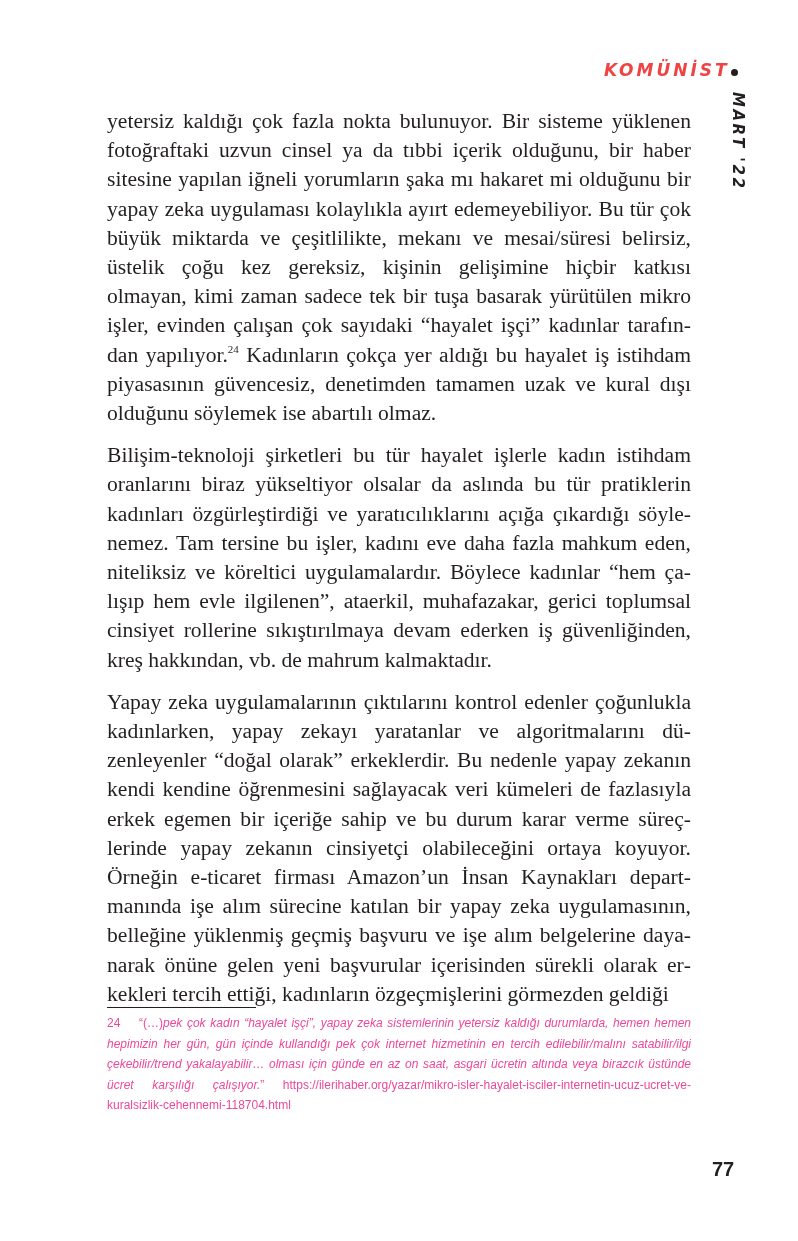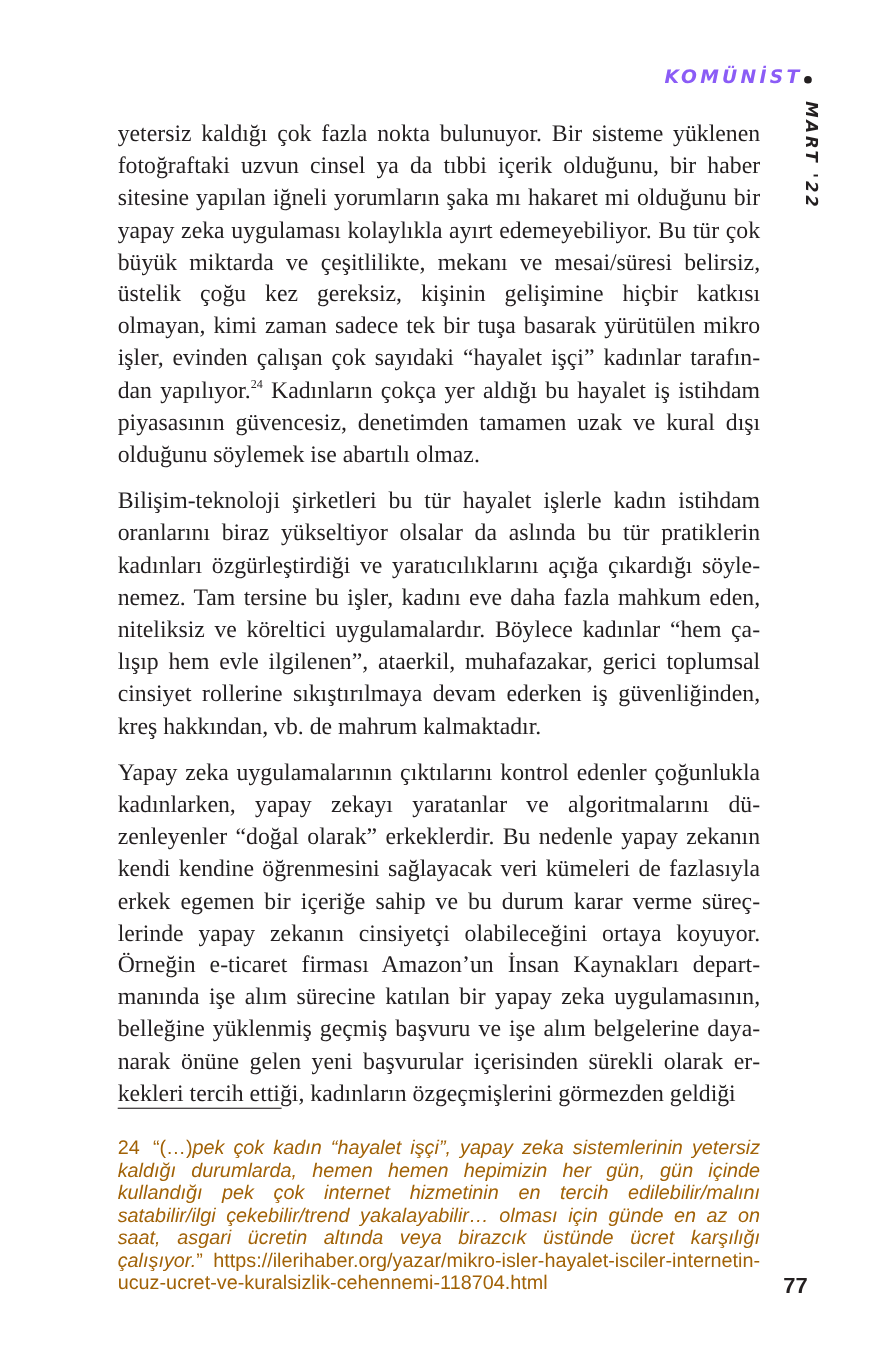--- a/index.html
+++ b/index.html
@@ -18,21 +18,21 @@
       position: absolute;
       left: 604px;
       top: 58px;
       width: 116px;
       text-align: right;
       font-family: "DejaVu Sans", sans-serif;
       font-weight: bold;
       font-style: italic;
       font-size: 17px;
       letter-spacing: 3px;
-      color: #8b5cf6;
+      color: #ef4444;
       line-height: 24px;
     }
     .header-bullet {
       position: absolute;
       left: 731px;
       top: 69px;
       width: 7px;
       height: 7px;
       border-radius: 50%;
       background: #231f20;
@@ -79,25 +79,24 @@
       width: 149px;
       height: 0;
       border-top: 1px solid #231f20;
     }
     .footnote {
       position: absolute;
       left: 107px;
       top: 1013px;
       width: 584px;
       font-family: "Liberation Sans", sans-serif;
-      font-size: 18px;
+      font-size: 12px;
       line-height: 20.5px;
       text-align: justify;
-      color: #a16207;
-      margin-top: 20px;
+      color: #ec4899;
     }
     .footnote .fn-num {
       display: inline-block;
       width: 32px;
       font-style: normal;
     }
     .footnote .fn-italic {
       font-style: italic;
     }
     .page-number {

